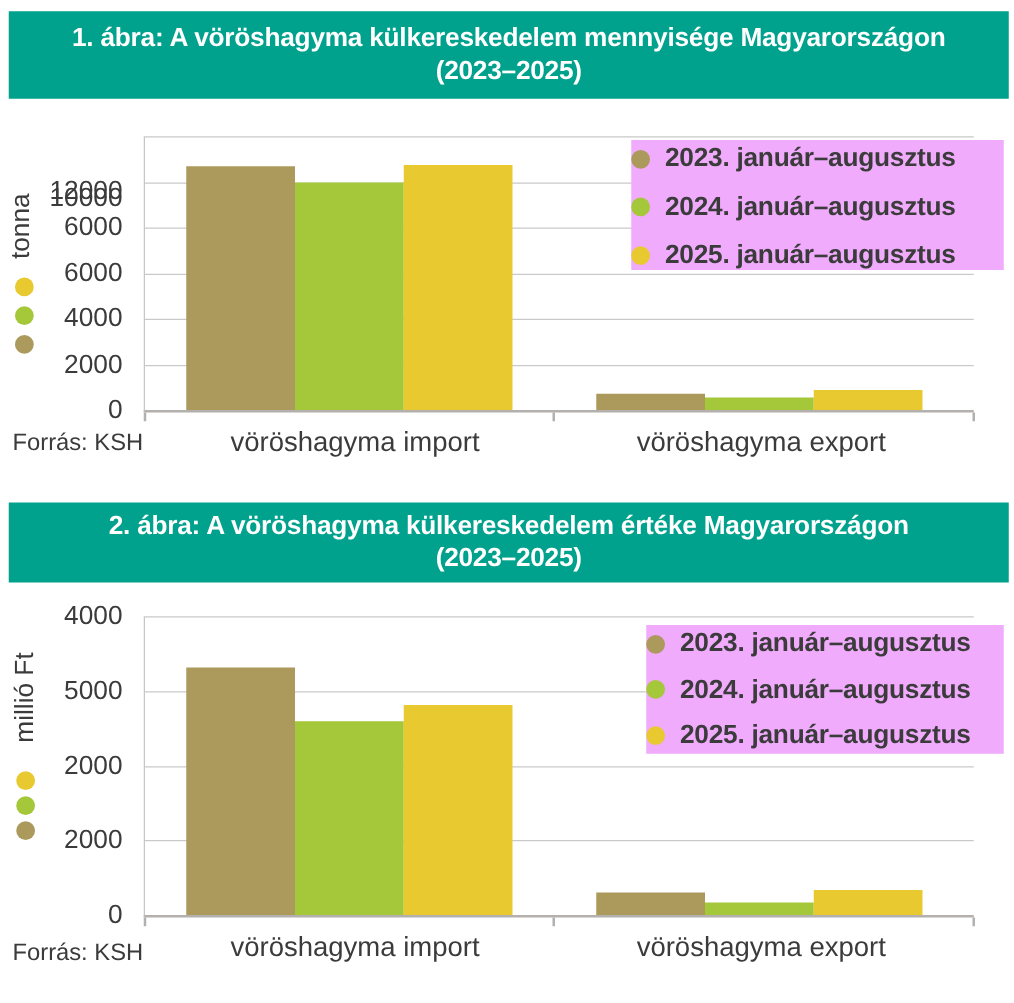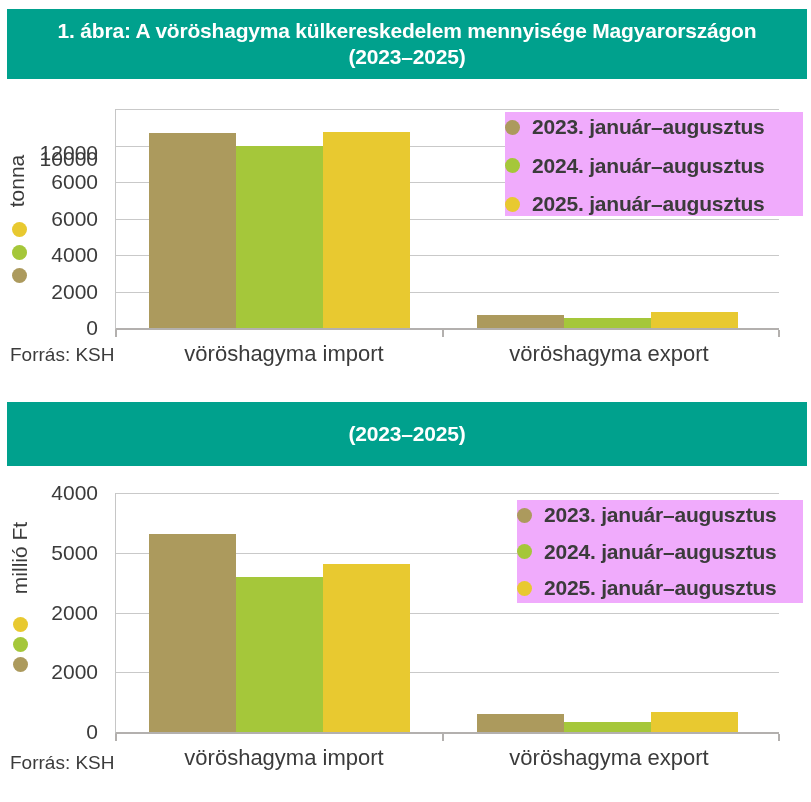--- a/index.html
+++ b/index.html
@@ -116,20 +116,21 @@
       <div class="mini-dot" style="left: 12px; top: 222px; background: rgb(232, 201, 48);"></div>
       <div class="mini-dot" style="left: 12px; top: 245px; background: rgb(165, 199, 58);"></div>
       <div class="mini-dot" style="left: 12px; top: 268px; background: rgb(172, 154, 93);"></div>
       <div class="cat-label" style="left: 119px; top: 341px;">vöröshagyma import</div>
       <div class="cat-label" style="left: 444px; top: 341px;">vöröshagyma export</div>
     </div>
 </section>
 
 <section class="chart-section c2">
   <header class="chart-header">
+    <div>2. ábra: A vöröshagyma külkereskedelem értéke Magyarországon</div>
     <div>(2023–2025)</div>
   </header>
   <div class="chart-canvas">
     <div class="ylab">millió Ft</div>
     <div class="src-label">Forrás: KSH</div>
   <div class="plot" style="left: 115px; top: 93px; width: 663px; height: 239px;">
         <div class="gridline" style="top: 179.25px;"></div>
         <div class="gridline" style="top: 119.5px;"></div>
         <div class="gridline" style="top: 59.75px;"></div>
         <div class="gridline" style="top: 0px;"></div>

